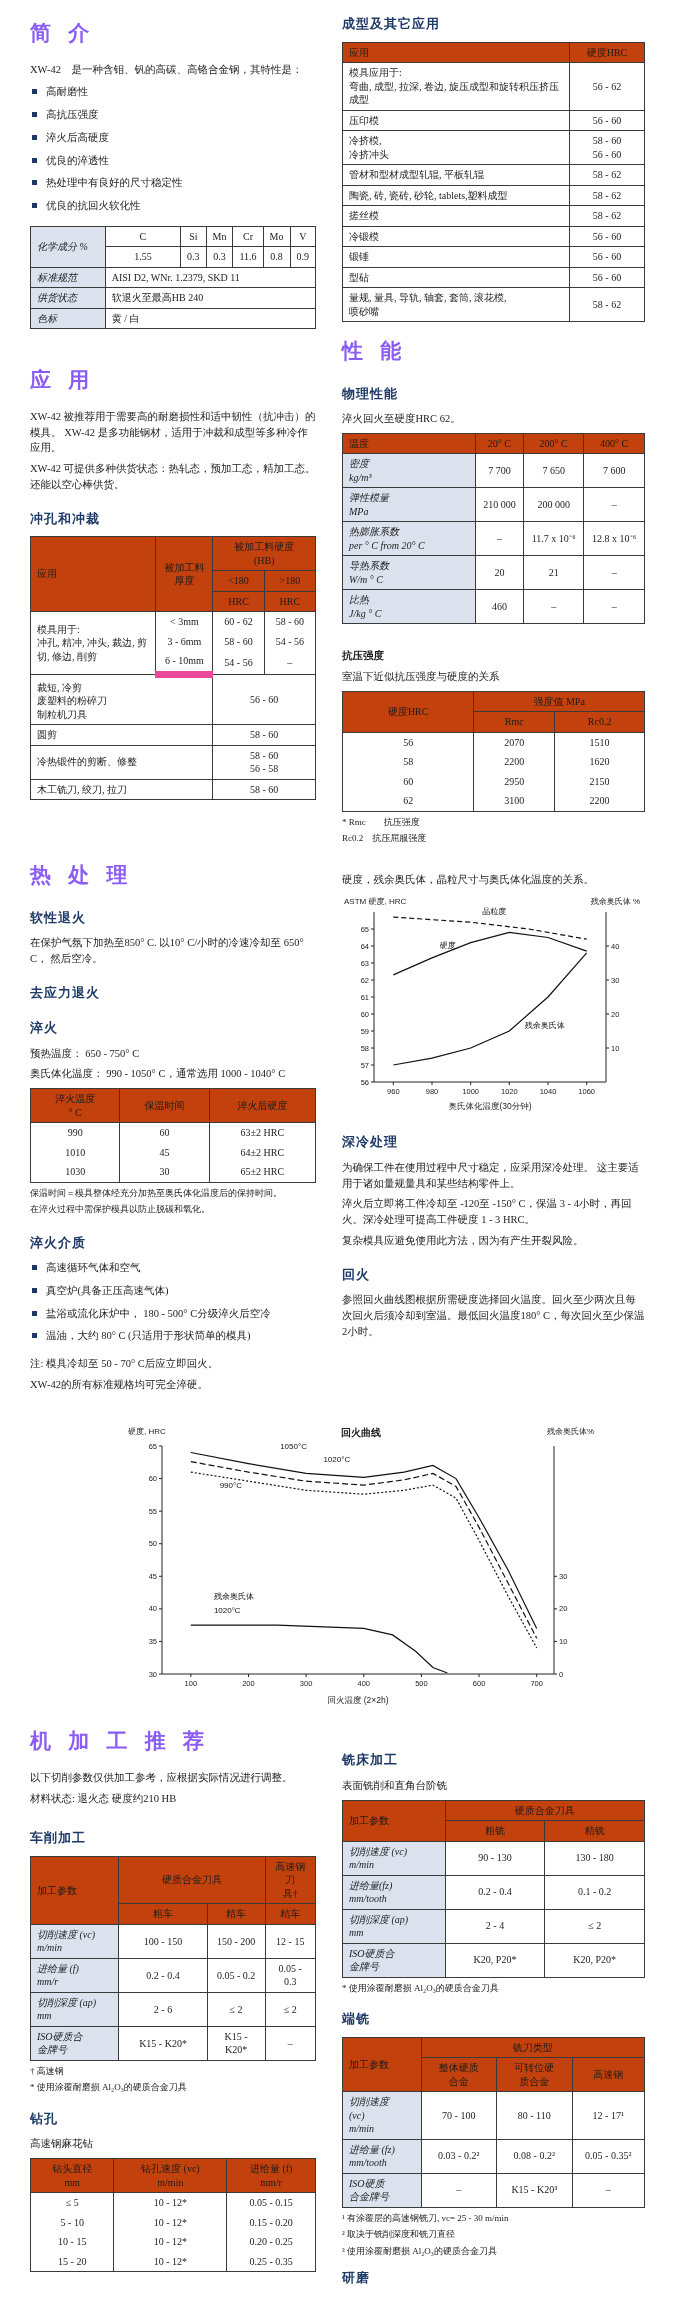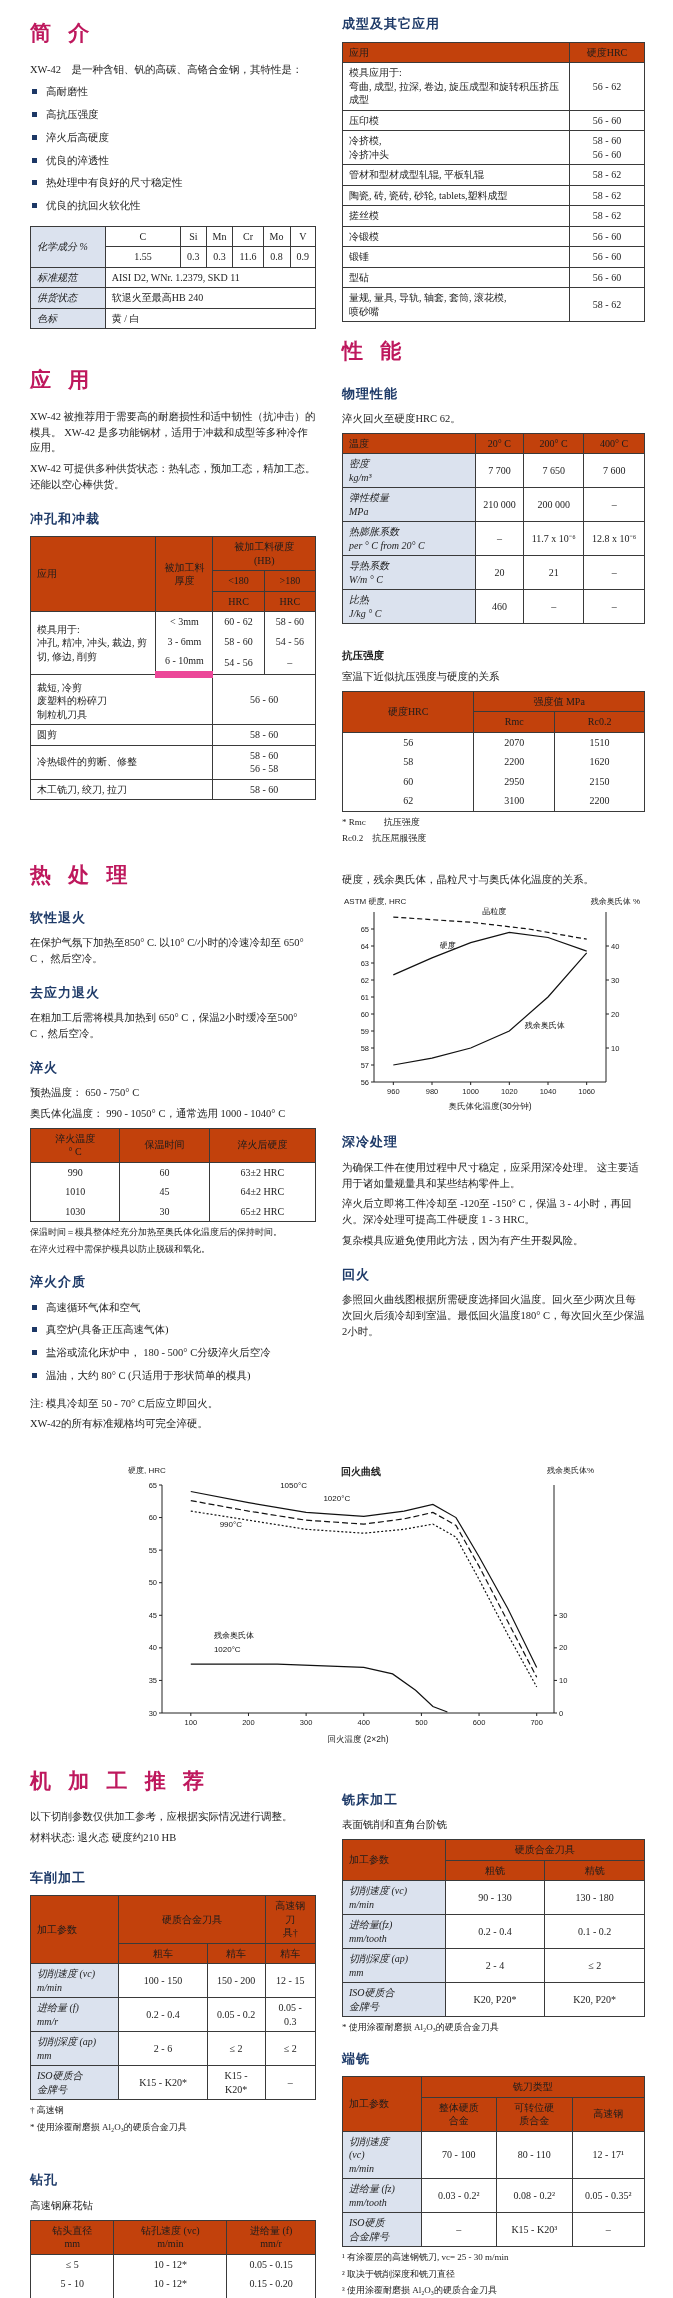--- a/index.html
+++ b/index.html
@@ -2,21 +2,21 @@
 <html><head>
 <meta charset="utf-8">
 <style>
   html,body{margin:0;padding:0;background:#ffffff;}
   .page{position:relative;width:673px;min-height:2298px;box-sizing:border-box;
         padding:8px 24px 24px 30px;background:#fff;
         font-family:"Liberation Serif",serif;font-size:10.5px;color:#1c1c1c;line-height:1.5;}
   .cols{display:flex;gap:26px;align-items:flex-start;}
   .cl{width:286px;flex:none;}
   .cr{width:303px;flex:none;}
-  h1{font-size:21px;color:#be185d;font-weight:bold;letter-spacing:6px;margin:10px 0 12px 0;
+  h1{font-size:21px;color:#8b5cf6;font-weight:bold;letter-spacing:6px;margin:10px 0 12px 0;
      font-family:"Liberation Serif",serif;}
   h2{font-size:13px;color:#1e3a68;font-weight:bold;margin:16px 0 8px 0;
      font-family:"Liberation Sans",sans-serif;letter-spacing:1px;}
   p{margin:5px 0;}
   .subt{margin:4px 0 6px 0;}
   .note{font-size:9px;color:#222;margin:3px 0;}
   ul.blt{list-style:none;margin:6px 0 12px 0;padding:0;}
   ul.blt li{margin:7px 0;padding-left:16px;position:relative;font-family:Liberation Serif, serif;}
   ul.blt li::before{content:"";position:absolute;left:2px;top:5px;width:5px;height:5px;background:#1d3866;}
   table{border-collapse:collapse;width:100%;font-size:10px;line-height:1.35;margin:6px 0 4px 0;
@@ -156,21 +156,20 @@
         </tr>
         </tbody>
       </table>
 
       <div class="spacer46"></div>
 
       <h1>热 处 理</h1>
       <h2>软性退火</h2>
       <p>在保护气氛下加热至850° C. 以10° C/小时的冷速冷却至 650° C，  然后空冷。</p>
       <h2>去应力退火</h2>
-      <p>在粗加工后需将模具加热到  650° C，保温2小时缓冷至500° C，然后空冷。</p>
       <h2>淬火</h2>
       <p>预热温度：  650 - 750° C</p>
       <p>奥氏体化温度：  990 - 1050° C，通常选用 1000 - 1040° C</p>
 
       <table class="noh">
         <thead>
         <tr>
           <td class="hd c">淬火温度
 ° C</td>
           <td class="hd c">保温时间</td>
@@ -528,21 +527,21 @@
 金牌号</td>
               <td class="c">K15 - K20*</td>
               <td class="c">K15 - K20*</td>
               <td class="c">–</td>
             </tr>
           </tbody>
       </table>
       <p class="note">† 高速钢</p>
       <p class="note">* 使用涂覆耐磨损 Al₂O₃的硬质合金刀具</p>
 
-      <h2 style="margin-top:36px;">钻孔</h2>
+      <h2 style="margin-top:14px;">钻孔</h2>
       <p class="subt">高速钢麻花钻</p>
       <table class="noh">
         <thead>
         <tr>
           <td class="hd c">钻头直径
 mm</td>
           <td class="hd c">钻孔速度 (vc)
 m/min</td>
           <td class="hd c">进给量 (f)
 mm/r</td>

